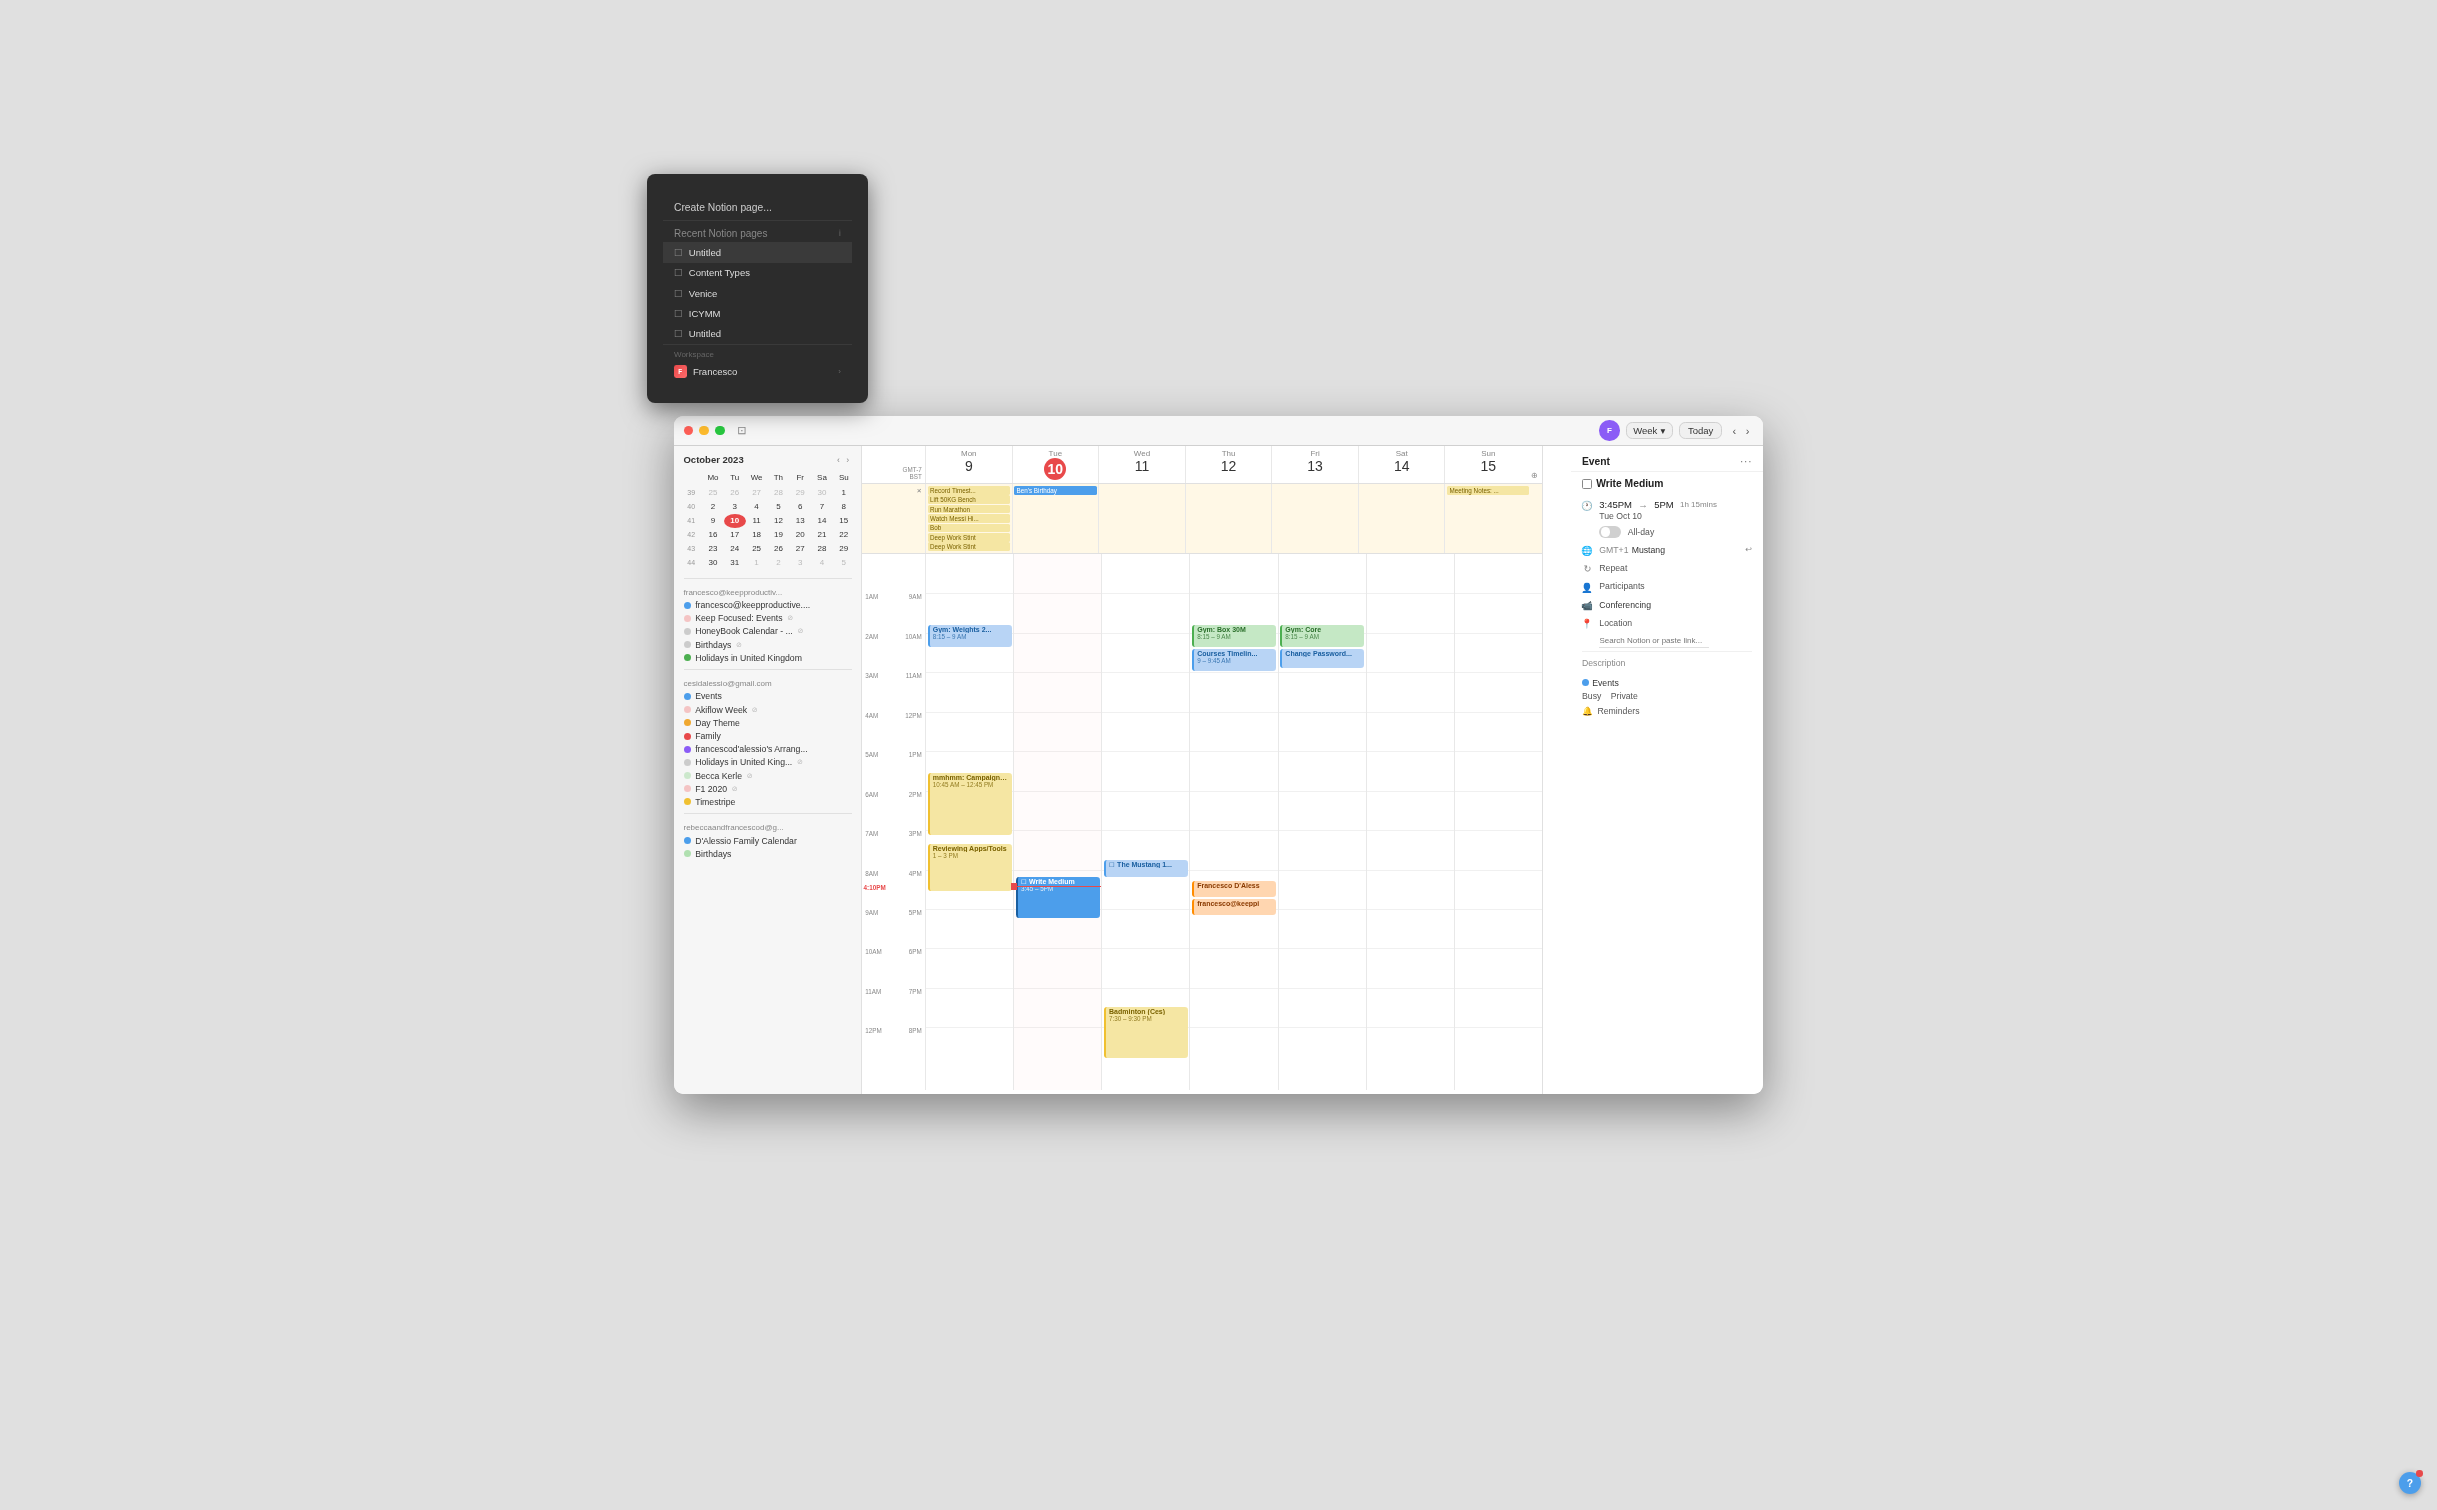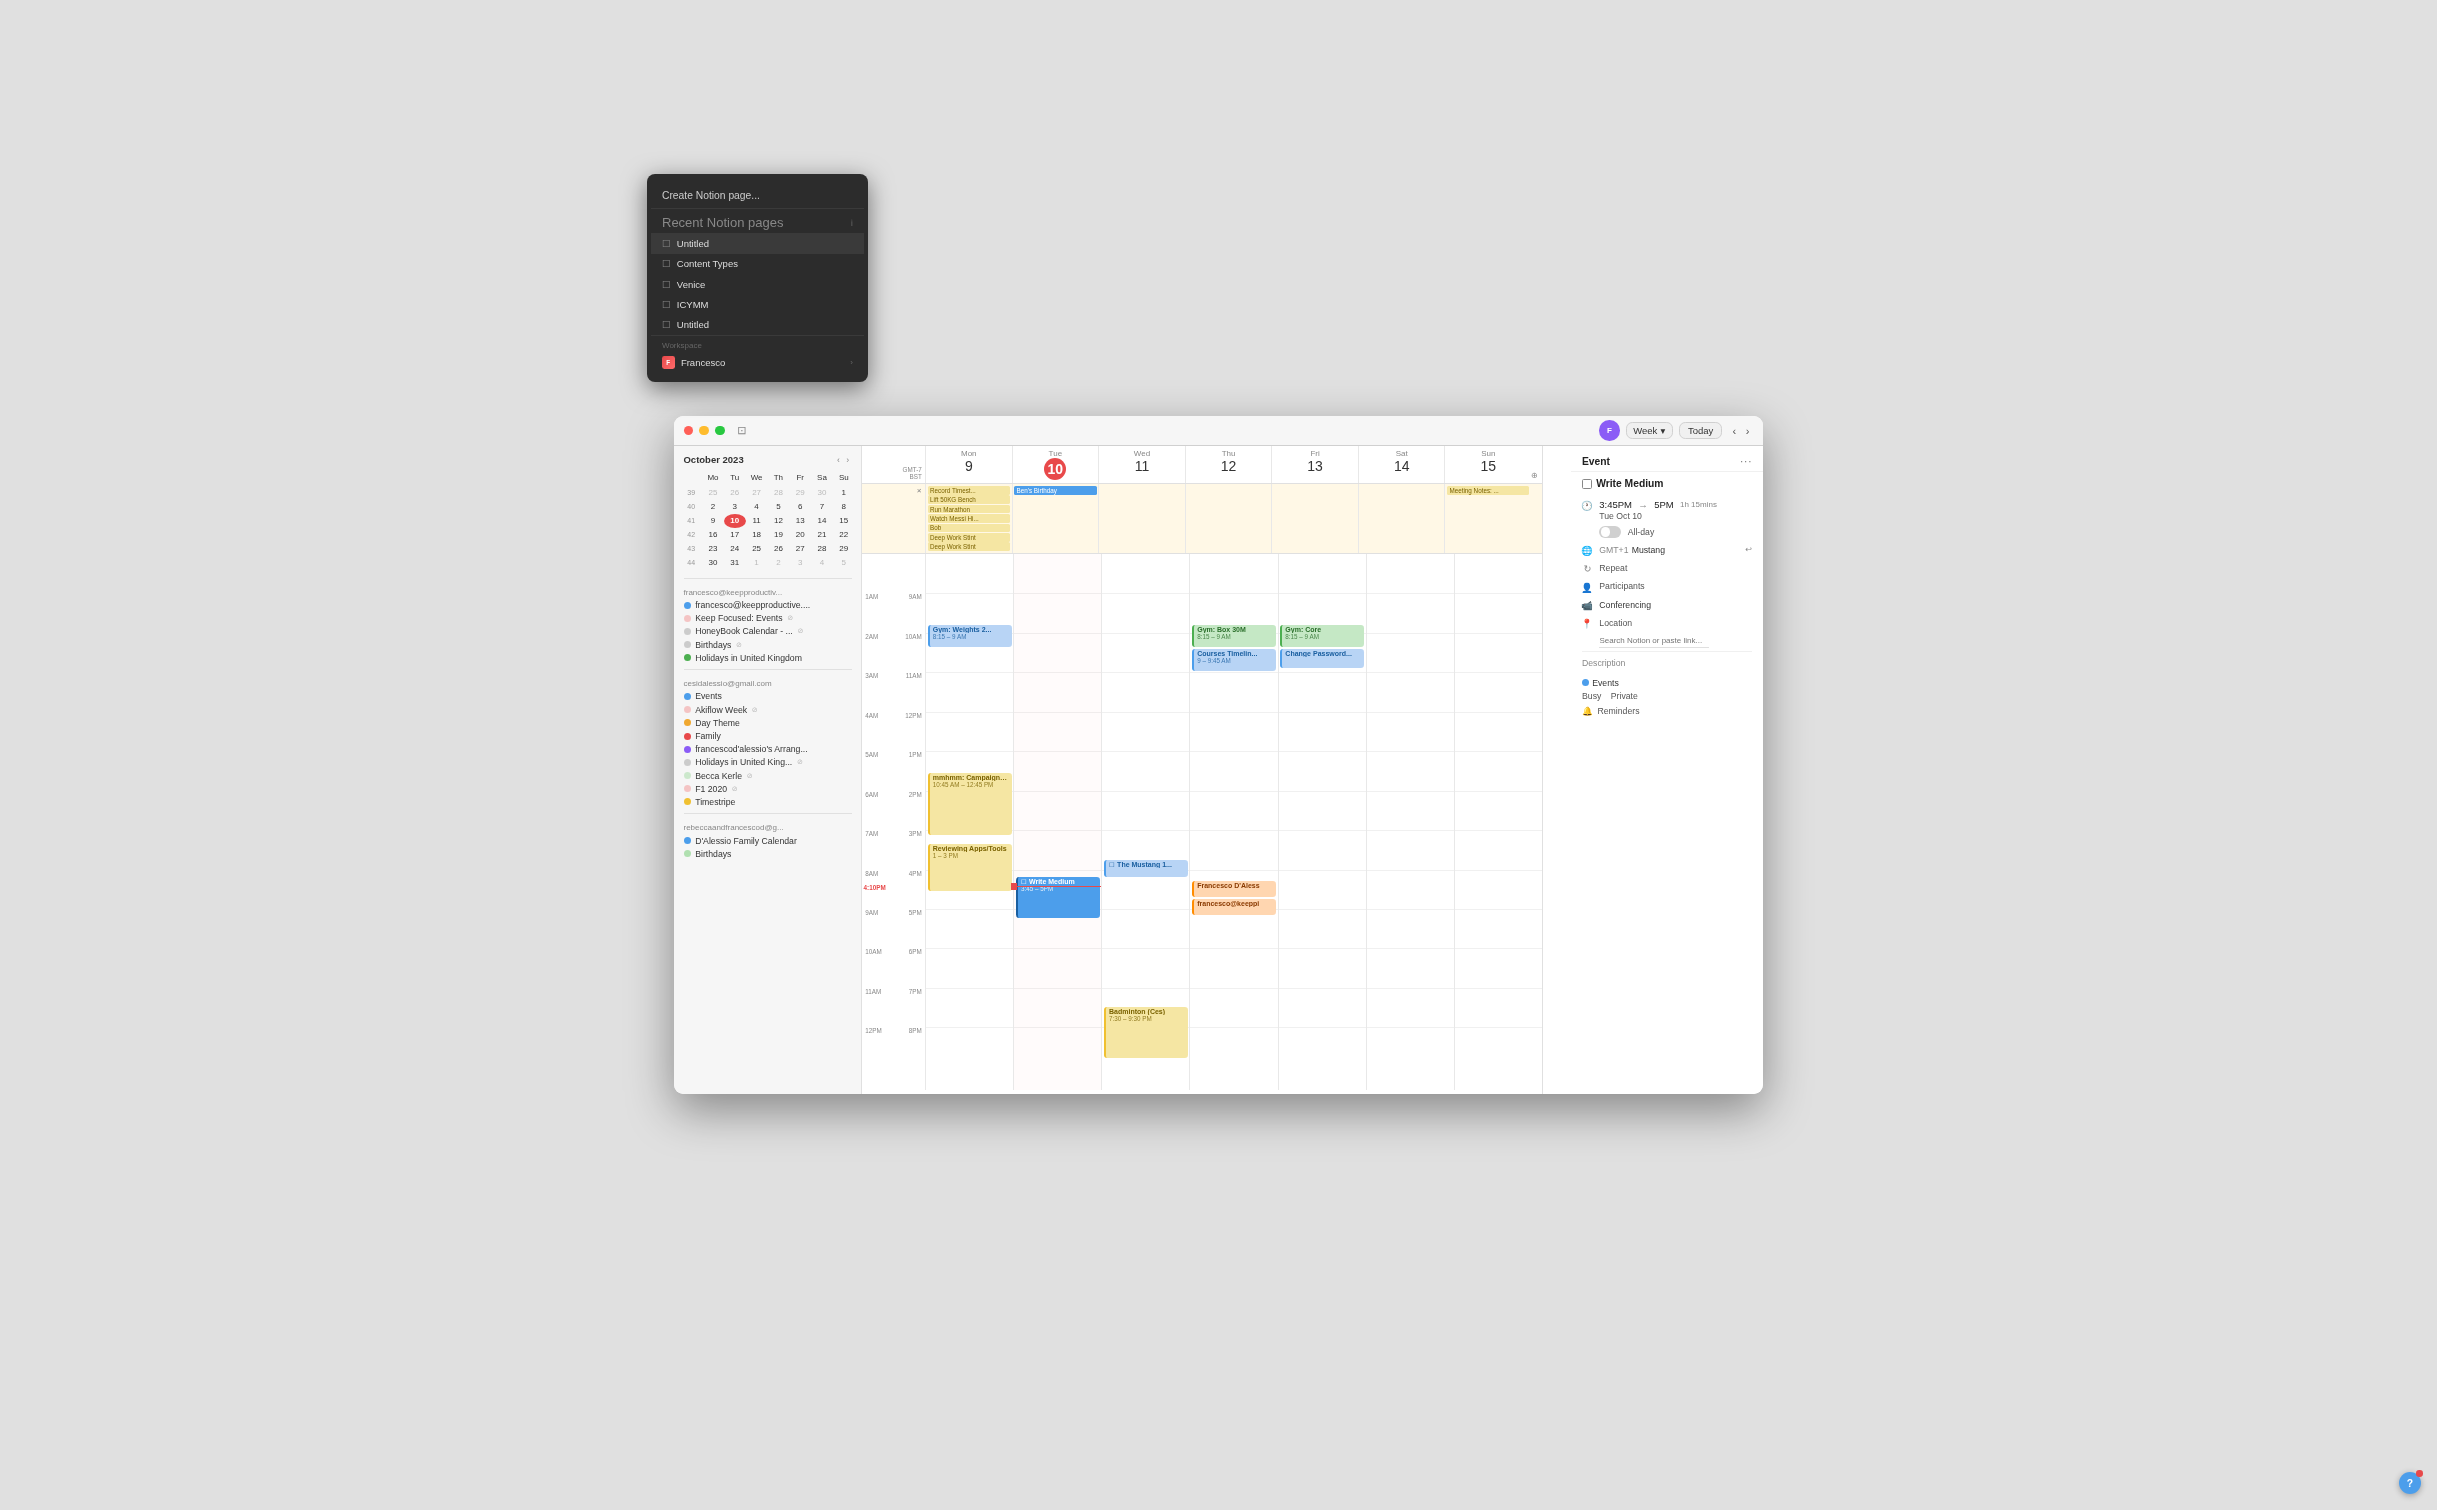--- a/index.html
+++ b/index.html
@@ -88,25 +88,25 @@
     .conf-label { font-size: 8.7px; color: #333; }
     .location-row { display: flex; align-items: center; gap: 6.3px; padding: 3.2px 0; }
     .location-search { flex: 1; border: none; border-bottom: 0.8px solid #e0e0e0; font-size: 8px; color: #888; padding: 1.6px 0; outline: none; background: none; }
     .description-section { padding: 3.2px 0 6.3px; }
     .description-label { font-size: 8.7px; color: #888; margin-bottom: 3.2px; }
     .calendar-badge { display: flex; align-items: center; gap: 3.2px; font-size: 8.7px; color: #333; margin-bottom: 1.6px; }
     .cal-badge-dot { width: 7px; height: 7px; border-radius: 50%; background: #4C9EEB; flex-shrink: 0; }
     .busy-private-row { display: flex; align-items: center; gap: 9.5px; font-size: 8.7px; color: #555; padding: 1.6px 0; }
     .reminders-row { display: flex; align-items: center; gap: 4.7px; font-size: 8.7px; color: #888; padding: 3.2px 0; }
     
-    .notion-popup { position: fixed; background: #2c2c2c; border-radius: 8px; padding: 4px; overflow: hidden; width: 221px; box-shadow: 0 6.3px 24px rgba(0,0,0,0.5); z-index: 100; }
+    .notion-popup { position: fixed; background: #2c2c2c; border-radius: 8px; padding: 16px; overflow: hidden; width: 221px; box-shadow: 0 6.3px 24px rgba(0,0,0,0.5); z-index: 100; }
     .notion-popup-header { padding: 9.5px 11px 6.3px; border-bottom: 0.8px solid #3a3a3a; }
     .notion-create-text { font-size: 10.3px; color: #ccc; }
     .notion-section-header { display: flex; align-items: center; justify-content: space-between; padding: 6.3px 11px 3.2px; }
-    .notion-section-label { font-size: 13px; color: #888; font-weight: 500; }
+    .notion-section-label { font-size: 10px; color: #888; font-weight: 500; }
     .notion-help-icon { color: #666; font-size: 8.7px; cursor: pointer; }
     .notion-item { display: flex; align-items: center; gap: 6.3px; padding: 4.7px 11px; cursor: pointer; }
     .notion-item.selected { background: #3a3a3a; }
     .notion-item-icon { color: #888; font-size: 9.5px; flex-shrink: 0; }
     .notion-item-label { font-size: 9.5px; color: #ddd; }
     .notion-workspace-section { padding: 4.7px 11px 6.3px; border-top: 0.8px solid #3a3a3a; }
     .notion-workspace-label { font-size: 8px; color: #666; margin-bottom: 3.2px; }
     .notion-workspace-item { display: flex; align-items: center; gap: 6.3px; padding: 3.2px 0; cursor: pointer; }
     .notion-workspace-icon { width: 12.6px; height: 12.6px; background: linear-gradient(135deg, #e8494a, #ff6b6b); border-radius: 2.4px; display: flex; align-items: center; justify-content: center; font-size: 6.3px; color: white; font-weight: bold; }
     .notion-workspace-name { font-size: 9.5px; color: #ddd; flex: 1; }

